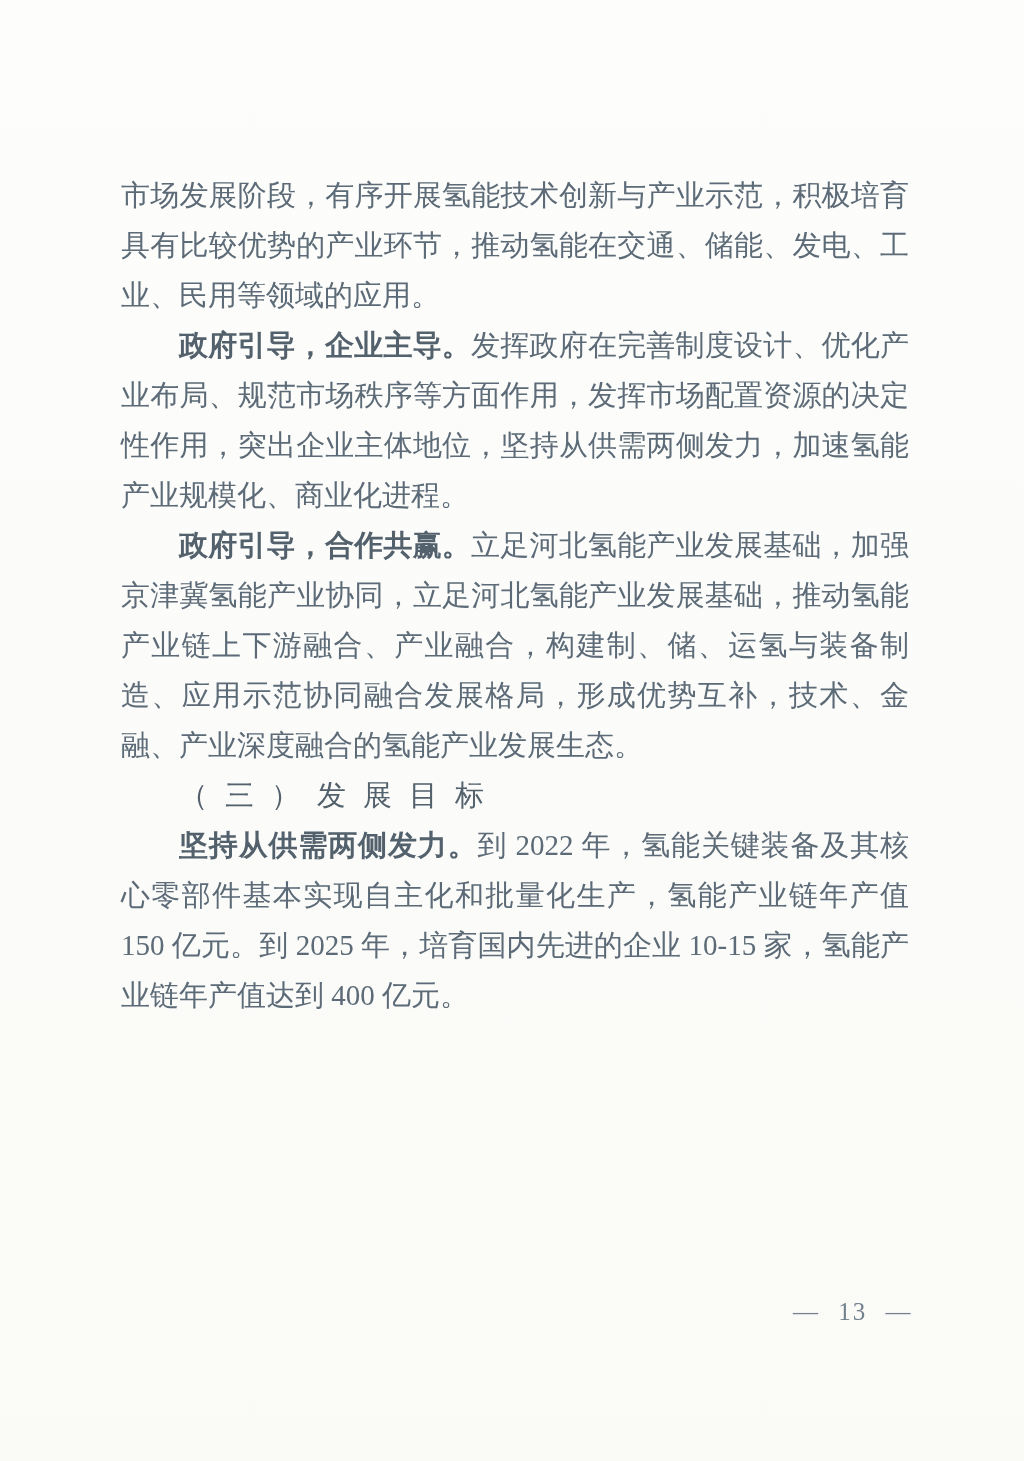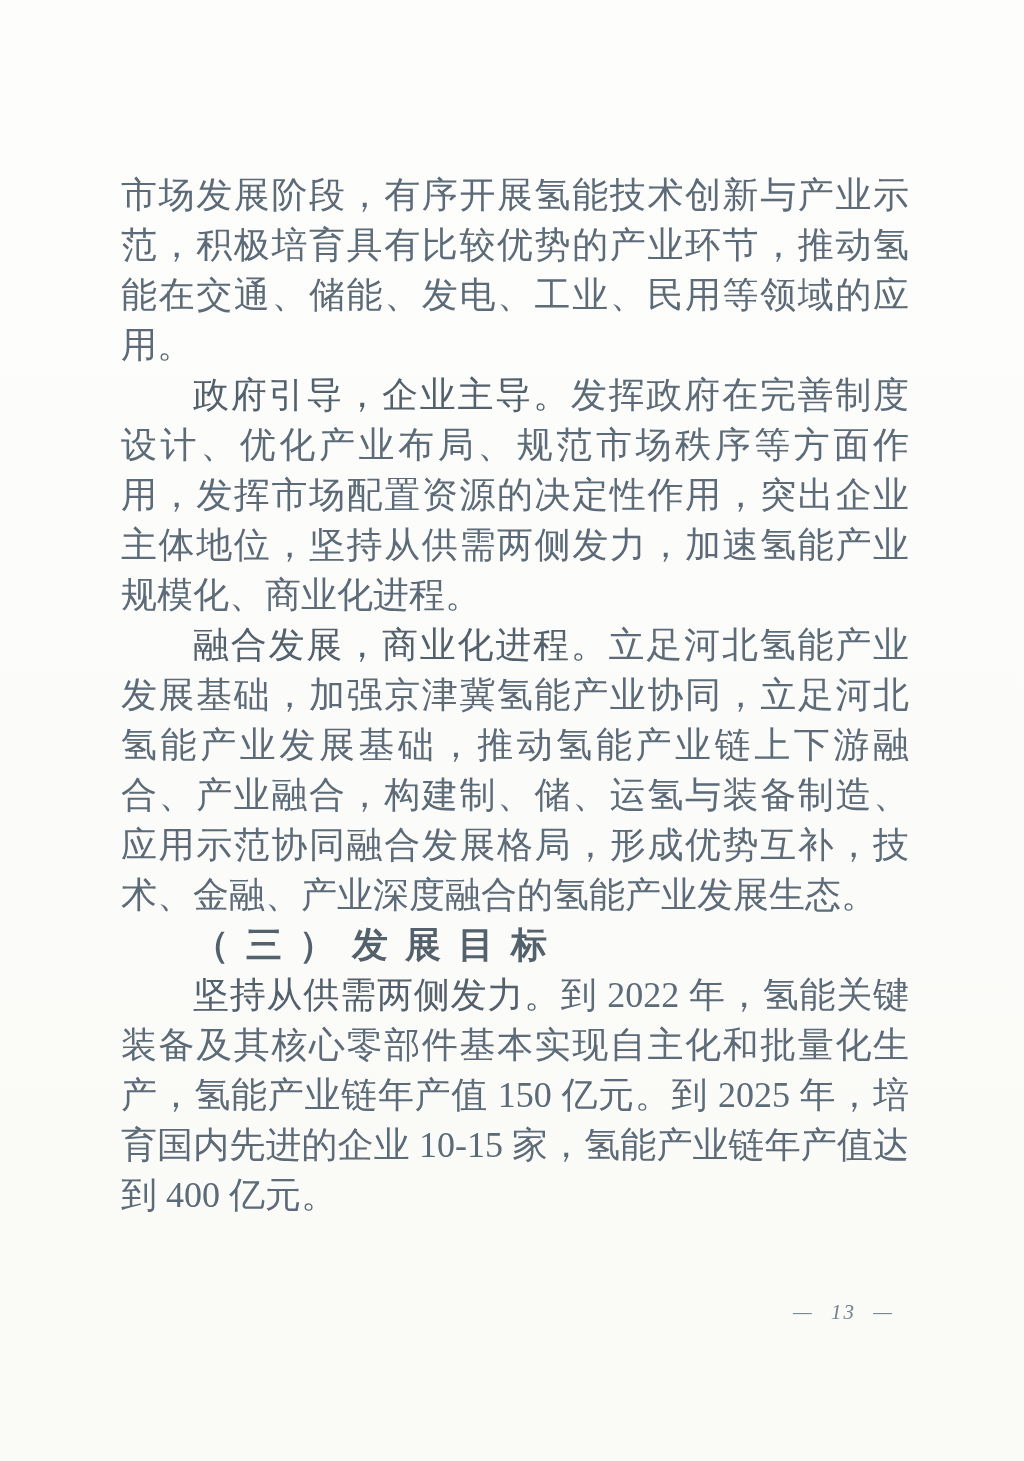--- a/index.html
+++ b/index.html
@@ -14,61 +14,60 @@
     position: absolute;
     inset: 0;
     background: linear-gradient(180deg, #fdfdfb 0%, #fbfbf9 55%, #fafaf7 100%);
   }
   .doc {
     position: absolute;
     left: 121px;
     top: 170px;
     width: 788px;
     color: #5c6b77;
-    font-size: 36px;
+    font-size: 29px;
     line-height: 50px;
     text-align: justify;
     text-justify: inter-ideograph;
   }
   .para { text-align: justify; }
   .para.indent { text-indent: 2em; }
   .lead {
-    font-weight: 400;
+    font-weight: 700;
     color: #53616d;
   }
   .para.heading {
     letter-spacing: 17px;
-    font-weight: 700;
+    font-weight: 400;
     color: #53616d;
   }
   .footer {
     position: absolute;
     top: 1297px;
     left: 793px;
     color: #74828e;
-    font-size: 21px;
+    font-size: 25px;
     line-height: 30px;
     letter-spacing: 2px;
     word-spacing: 10px;
     white-space: nowrap;
-    font-style: italic;
   }
 </style>
 </head>
 <body>
 
 <div class="page">
 
   <div class="doc">
 
     <p class="para"><span class="lead"></span><span>市场发展阶段，有序开展氢能技术创新与产业示范，积极培育具有比较优势的产业环节，推动氢能在交通、储能、发电、工业、民用等领域的应用。</span></p>
 
     <p class="para indent"><span class="lead">政府引导，企业主导。</span><span>发挥政府在完善制度设计、优化产业布局、规范市场秩序等方面作用，发挥市场配置资源的决定性作用，突出企业主体地位，坚持从供需两侧发力，加速氢能产业规模化、商业化进程。</span></p>
 
-    <p class="para indent"><span class="lead">融合发展，商业化进程。</span><span>立足河北氢能产业发展基础，加强京津冀氢能产业协同，立足河北氢能产业发展基础，推动氢能产业链上下游融合、产业融合，构建制、储、运氢与装备制造、应用示范协同融合发展格局，形成优势互补，技术、金融、产业深度融合的氢能产业发展生态。</span></p>
+    <p class="para indent"><span class="lead">政府引导，合作共赢。</span><span>立足河北氢能产业发展基础，加强京津冀氢能产业协同，立足河北氢能产业发展基础，推动氢能产业链上下游融合、产业融合，构建制、储、运氢与装备制造、应用示范协同融合发展格局，形成优势互补，技术、金融、产业深度融合的氢能产业发展生态。</span></p>
 
     <p class="para indent heading"><span>（三）发展目标</span></p>
 
     <p class="para indent"><span class="lead">坚持从供需两侧发力。</span><span>到 2022 年，氢能关键装备及其核心零部件基本实现自主化和批量化生产，氢能产业链年产值 150 亿元。到 2025 年，培育国内先进的企业 10-15 家，氢能产业链年产值达到 400 亿元。</span></p>
 
 
   </div>
 
   <div class="footer">— 13 —</div>
 

